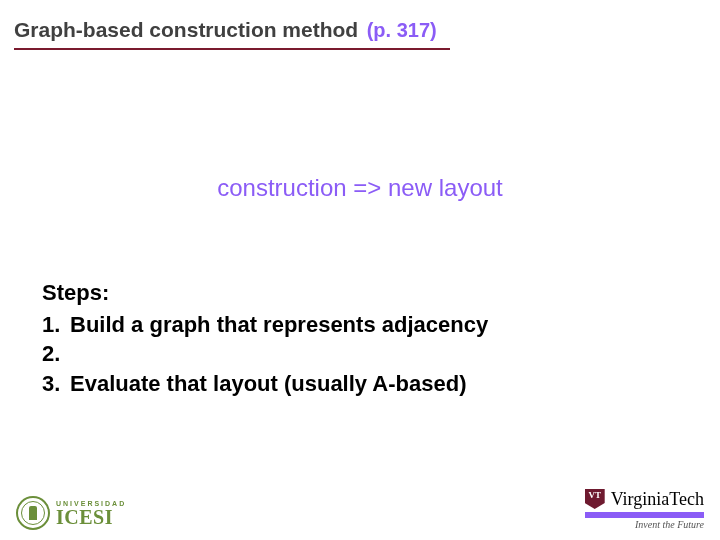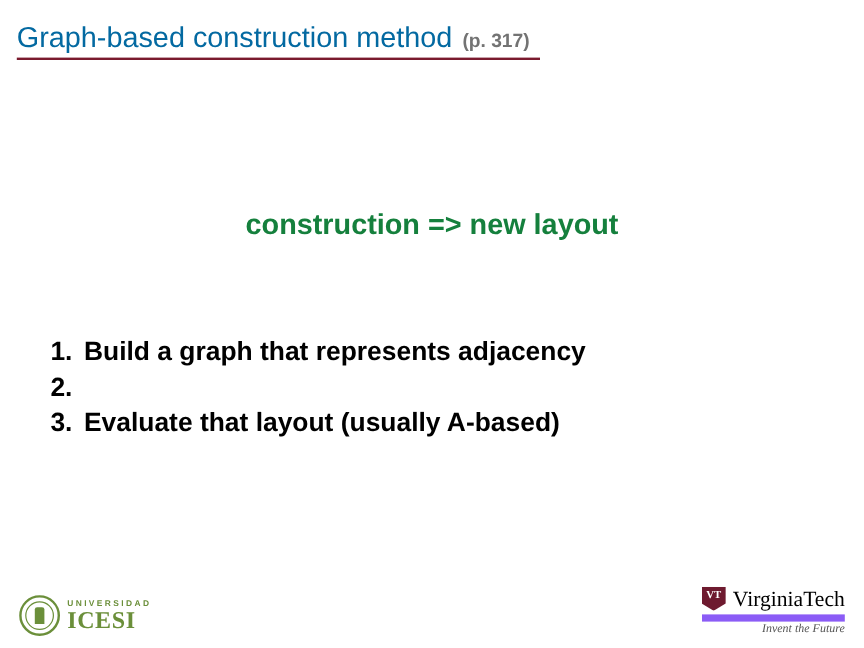--- a/index.html
+++ b/index.html
@@ -19,49 +19,49 @@
     position: relative;
     box-sizing: border-box;
   }
   .title-row {
     position: absolute;
     left: 14px;
     top: 18px;
     right: 14px;
   }
   .title {
-    font-size: 24px;
-    font-weight: normal;
-    color: #0369a1;
+    font-size: 21px;
+    font-weight: bold;
+    color: #404040;
     display: inline;
   }
   .title-page {
-    font-size: 16px;
-    font-weight: bold;
-    color: #737373;
+    font-size: 20px;
+    font-weight: bold;
+    color: #8b5cf6;
     display: inline;
     margin-left: 4px;
   }
   .title-underline {
     position: absolute;
     left: 14px;
     top: 48px;
     width: 436px;
     height: 2px;
     background: #7a1a2e;
   }
   .center-line {
     position: absolute;
     left: 0;
     right: 0;
     top: 174px;
     text-align: center;
     font-size: 24px;
-    font-weight: bold;
-    color: #15803d;
+    font-weight: normal;
+    color: #8b5cf6;
   }
   .steps-block {
     position: absolute;
     left: 42px;
     top: 278px;
     font-size: 22px;
     font-weight: bold;
     color: #000;
     line-height: 1.35;
   }
@@ -185,20 +185,21 @@
 
   <div class="title-row">
     <span class="title">Graph-based construction method</span>
     <span class="title-page">(p. 317)</span>
   </div>
   <div class="title-underline"></div>
 
   <div class="center-line">construction =&gt; new layout</div>
 
   <div class="steps-block">
+    <div class="steps-heading">Steps:</div>
     <div class="step-item">
       <span class="step-num">1.</span>
       <span>Build a graph that represents adjacency</span>
     </div>
     <div class="step-item">
       <span class="step-num">2.</span>
     </div>
     <div class="step-item">
       <span class="step-num">3.</span>
       <span>Evaluate that layout (usually A-based)</span>

